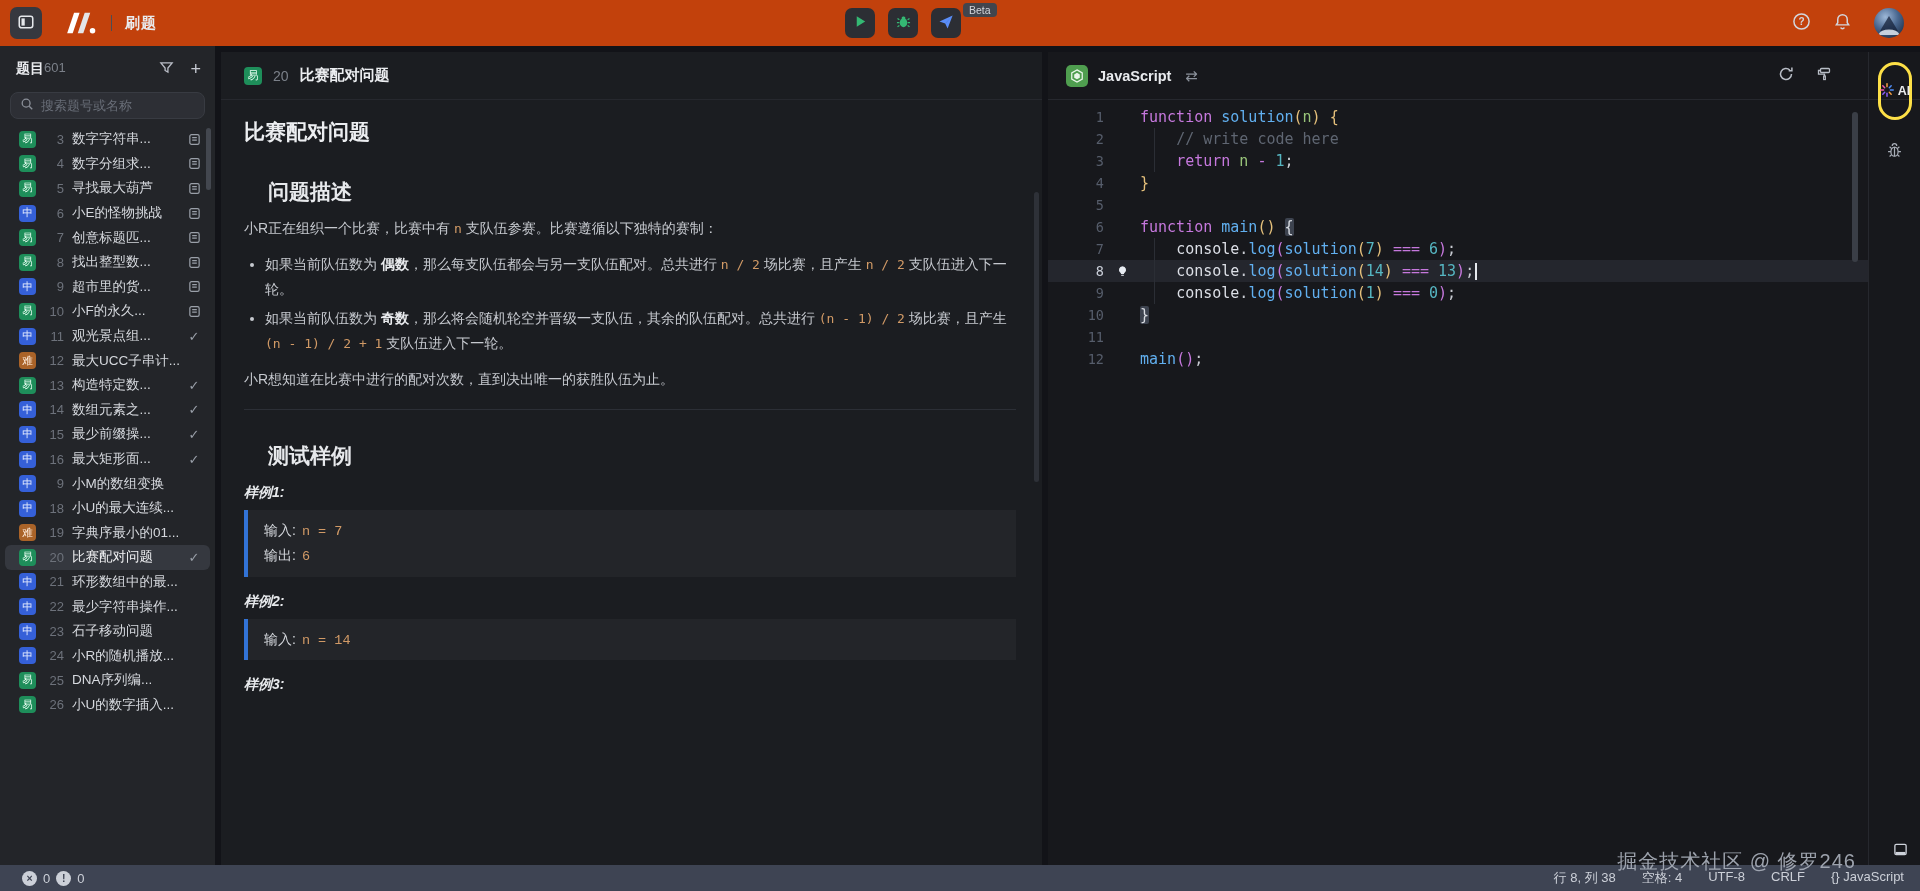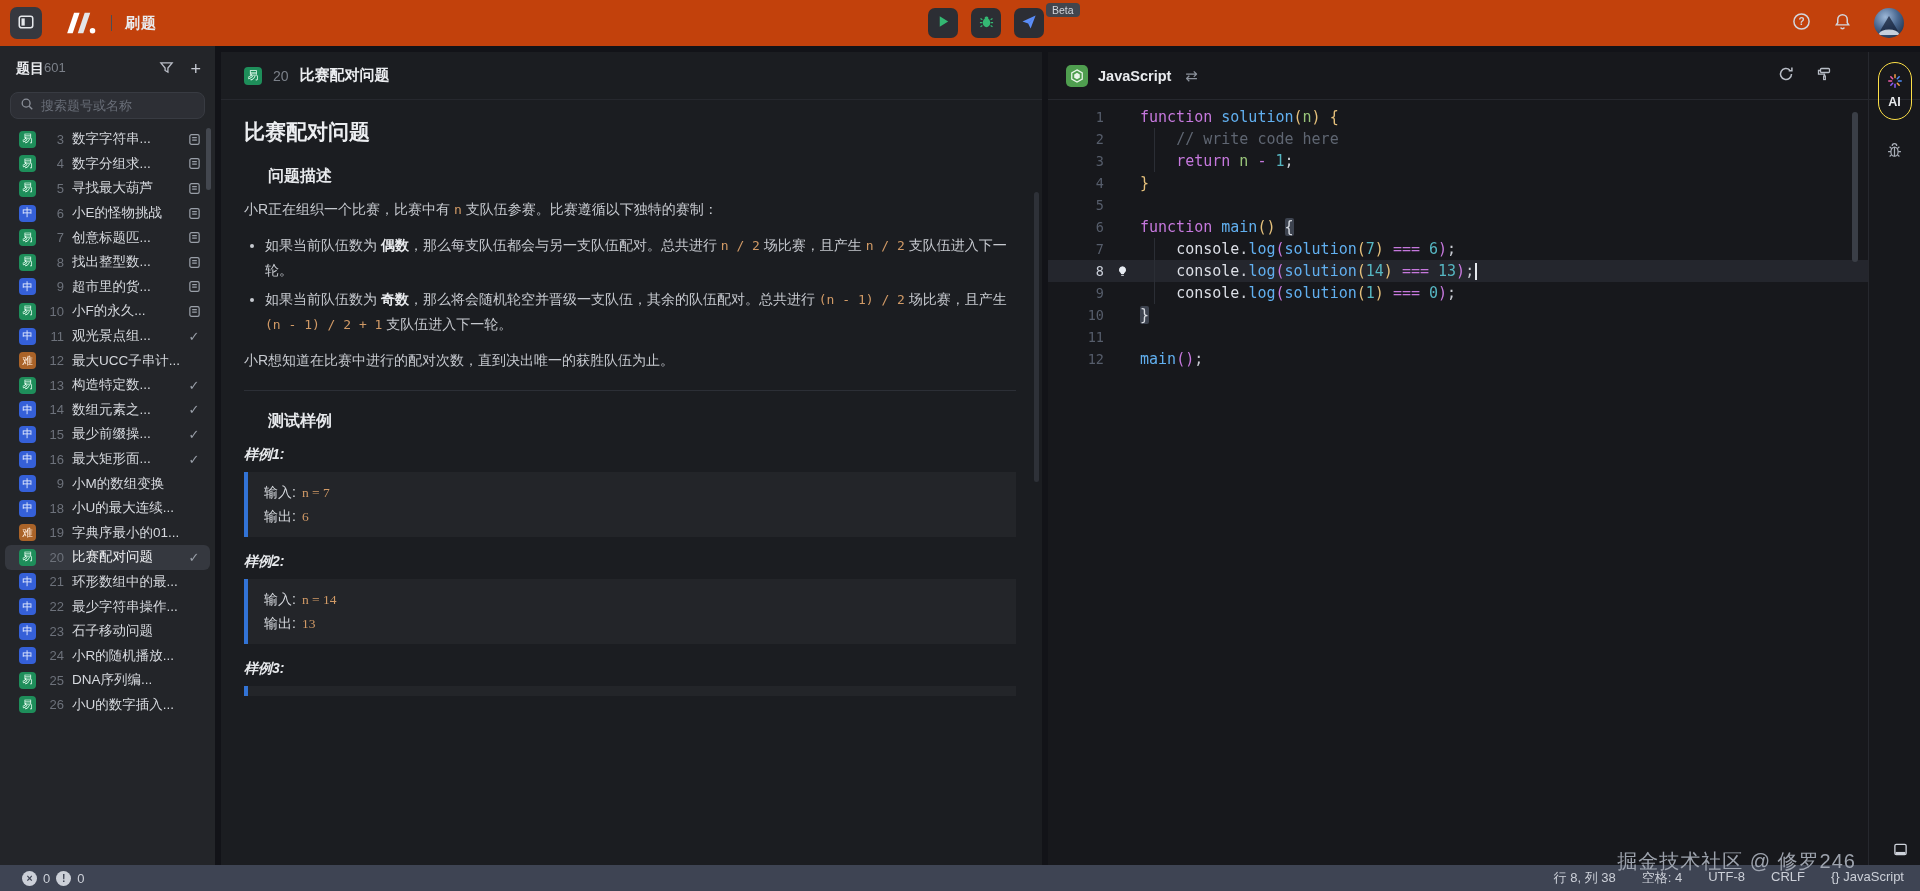--- a/index.html
+++ b/index.html
@@ -9,21 +9,21 @@
   .mono { font-family:"DejaVu Sans Mono", monospace; }
 
   
   .topbar { position:absolute; left:0; top:0; width:1920px; height:46px; background:#c2410c;
             display:flex; align-items:center; padding-left:10px; }
   .icon-btn { background:transparent; border:0; cursor:pointer; display:flex; align-items:center; justify-content:center; }
   .toggle-btn { width:32px; height:32px; background:#36383f; border-radius:7px; }
   .logo { margin-left:22px; display:flex; align-items:center; }
   .tb-divider { width:1px; height:16px; background:#4a4d55; margin:0 13px; }
   .brand { font-size:15px; font-weight:700; color:#e9ebee; letter-spacing:1px; }
-  .run-group { position:absolute; left:928px; top:8px; display:flex; gap:13px; }
+  .run-group { position:absolute; left:845px; top:8px; display:flex; gap:13px; }
   .run-btn { width:30px; height:30px; background:#2c2e34; border-radius:7px; }
   .beta-badge { position:absolute; left:118px; top:-5px; background:#42454d; color:#d2d5db;
                 font-size:10.5px; padding:1px 6px; border-radius:4px; }
   .top-right { position:absolute; right:16px; top:0; height:46px; display:flex; align-items:center; gap:22px; }
   .avatar { width:30px; height:30px; border-radius:50%; overflow:hidden; position:relative;
             background:radial-gradient(circle at 38% 30%, #9db8d8, #49678f 45%, #1f3049 85%); border:0; }
   .avatar svg { position:absolute; left:0; top:0; }
 
   
   .sidebar { position:absolute; left:0; top:46px; width:215px; bottom:26px; background:#232529; }
@@ -50,31 +50,31 @@
   .sb-scroll { position:absolute; right:4px; top:82px; width:5px; height:62px; background:#43474f; border-radius:3px; }
 
   
   .mid { position:absolute; left:221px; top:52px; width:821px; bottom:26px; background:#1b1d21; }
   .mid-head { height:48px; display:flex; align-items:center; gap:11px; padding-left:23px; border-bottom:1px solid #26282e; }
   .mid-head .badge { width:18px; height:18px; font-size:11px; }
   .mh-num { font-size:14px; color:#7b8089; }
   .mh-title { font-size:15px; font-weight:700; color:#eceef1; }
   .desc-scroll { height:596px; overflow:hidden; padding:0 26px 0 23px; }
   .desc h1 { font-size:21px; font-weight:700; color:#eceef1; margin:18px 0 10px; }
-  .desc h2 { font-size:16px; font-weight:700; color:#e7e9ec; margin:20px 0 10px;padding-left:24px; }
+  .desc h2 { font-size:21px; font-weight:700; color:#e7e9ec; margin:32px 0 10px;padding-left:24px; }
   .desc p  { font-size:14px; line-height:1.85; color:#c6c9cf; margin:8px 0; }
   .desc ul { margin:10px 0 10px; padding-left:21px; }
   .desc li { font-size:14px; line-height:1.8; color:#c6c9cf; margin:4px 0; }
   .inline-code { font-family:"DejaVu Sans Mono", monospace; font-size:13px; color:#d19a66; }
   .seg-bold { font-weight:700; color:#e9ebee; }
   .desc hr { border:0; border-top:1px solid #2c2f36; margin:16px 0; }
   .sample-label { font-size:14px; font-weight:700; font-style:italic; color:#e7e9ec; margin:14px 0 8px; }
   .sample-block { background:#232529; border-left:4px solid #3273d6; padding:8px 16px; margin:8px 0 16px; }
   .sample-row { font-size:14px; color:#d6d9de; line-height:1.75; }
-  .sample-val { font-family:Liberation Serif, serif; font-size:13.5px; color:#d19a66; margin-left:6px; }
+  .sample-val { font-family:Liberation Mono, monospace; font-size:13.5px; color:#d19a66; margin-left:6px; }
   .mid-scroll { position:absolute; right:3px; top:140px; width:5px; height:290px; background:#2e3138; border-radius:3px; }
 
   
   .editor { position:absolute; left:1048px; top:52px; right:0; bottom:26px; background:#17181c; }
   .ed-head { height:48px; display:flex; align-items:center; padding:0 18px; border-bottom:1px solid #26282e; }
   .node-badge { width:22px; height:22px; border-radius:5px; background:#4f9e4f; display:flex; align-items:center; justify-content:center; }
   .ed-lang { font-size:14.5px; font-weight:700; color:#e9ebee; margin-left:10px; }
   .swap-glyph { font-size:15px; color:#8b919b; margin-left:14px; }
   .ed-head-right { margin-left:auto; display:flex; gap:22px; padding-right:70px; }
   .code-area { position:absolute; left:0; top:48px; right:52px; bottom:0; padding-top:6px; }
@@ -86,22 +86,22 @@
   .bulb-slot { width:36px; flex:none; display:flex; justify-content:center; align-items:center; }
   .iguide { position:absolute; left:106px; top:0; bottom:0; border-left:1px solid #2b2e35; }
   .tk-kw{color:#c678dd} .tk-fn{color:#61afef} .tk-pm{color:#98c379} .tk-num{color:#56b6c2}
   .tk-op{color:#c678dd} .tk-cm{color:#5f6672} .tk-pl{color:#c9ccd3} .tk-br{color:#e5c07b}
   .tk-pr{color:#c678dd} .tk-ob{color:#dcdfe6}
   .tk-hb{color:#d8dbe1; background:#3d434f; border-radius:2px;}
   .cursor { display:inline-block; width:2px; height:17px; background:#e6e9ee; margin-left:1px; vertical-align:middle; }
   .ed-scroll { position:absolute; right:62px; top:60px; width:6px; height:150px; background:#3a3e46; border-radius:3px; }
   .rail { position:absolute; right:0; top:0; bottom:0; width:52px; border-left:1px solid #26282e;
           display:flex; flex-direction:column; align-items:center; }
-  .ai-pill { margin-top:10px; width:34px; height:58px; border:1px solid #fde047; border-radius:17px;
-             background:transparent; display:flex; flex-direction:column; align-items:center; justify-content:center; gap:3px; }
+  .ai-pill { margin-top:10px; width:34px; height:58px; border:3px solid #fde047; border-radius:17px;
+             background:transparent; display:flex; flex-direction:row; align-items:center; justify-content:center; gap:3px; }
   .ai-label { font-size:12.5px; font-weight:700; color:#e9ebee; }
   .rail-bug { margin-top:22px; }
 
   
   .statusbar { position:absolute; left:0; bottom:0; width:1920px; height:26px; background:#3e4453;
                display:flex; align-items:center; font-size:13px; color:#ccd0d8; z-index:40; }
   .sb-left { display:flex; align-items:center; gap:6px; padding-left:22px; }
   .sb-circle { width:15px; height:15px; border-radius:50%; background:#ccd0d8; color:#3e4453;
                font-size:10.5px; font-weight:700; display:flex; align-items:center; justify-content:center; }
   .sb-right { margin-left:auto; display:flex; gap:26px; padding-right:16px; }
@@ -421,21 +421,20 @@
         <h2>测试样例</h2>
         <div id="samples">
             <div class="sample-label">样例1:</div>
             <div class="sample-block">
               <div class="sample-row"><span>输入:</span><span class="sample-val">n = 7</span></div>
               <div class="sample-row"><span>输出:</span><span class="sample-val">6</span></div>
             </div>
             <div class="sample-label">样例2:</div>
             <div class="sample-block">
               <div class="sample-row"><span>输入:</span><span class="sample-val">n = 14</span></div>
-              <div class="sample-row"><span>输出:</span><span class="sample-val">13</span></div>
             </div>
             <div class="sample-label">样例3:</div>
             <div class="sample-block" style="height: 60px;"></div>
           </div>
       </div>
     </div>
     <div class="mid-scroll"></div>
   </div>
 
   <div class="editor">

